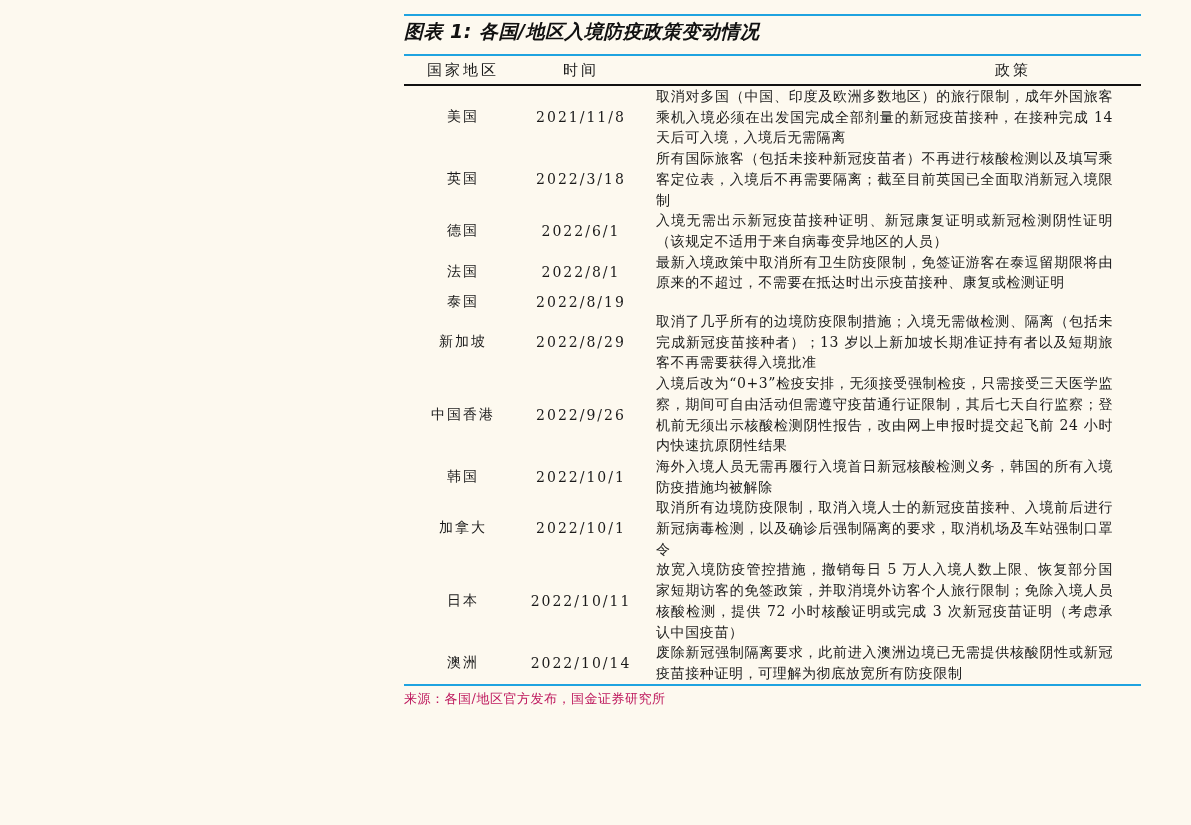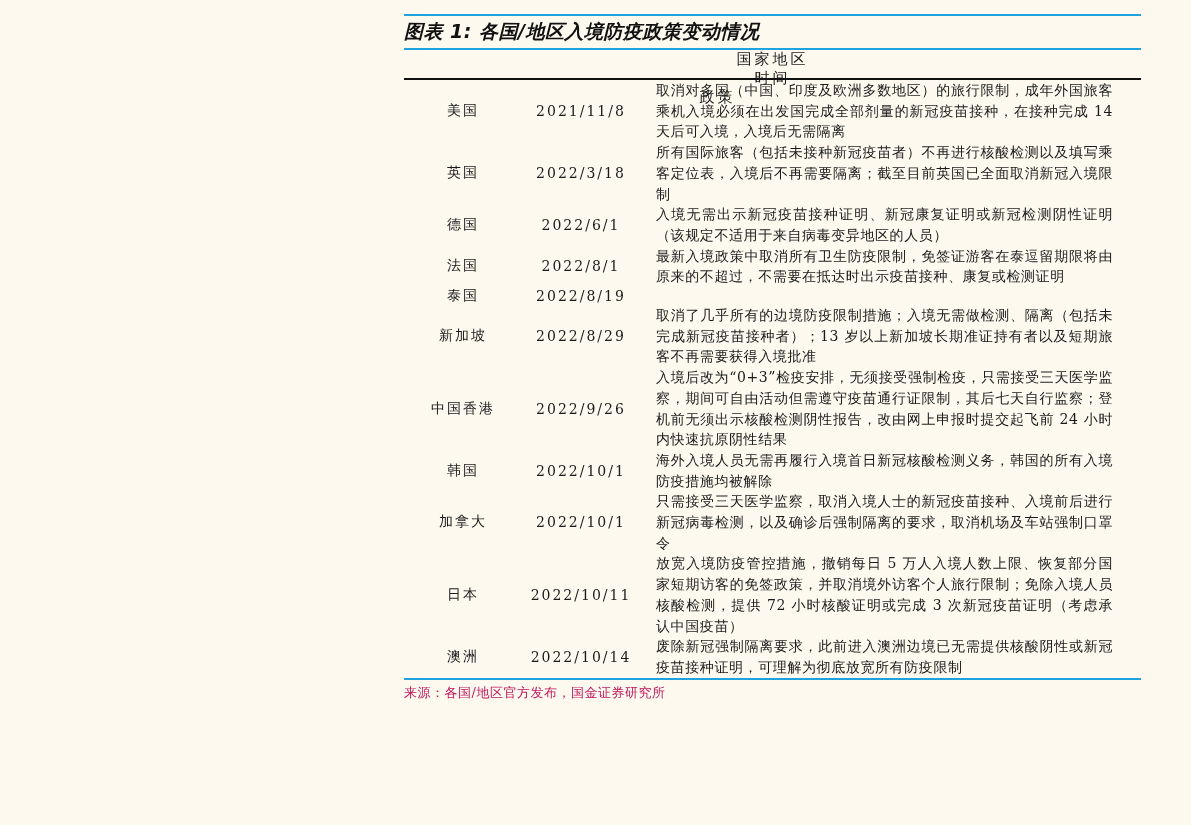--- a/index.html
+++ b/index.html
@@ -18,36 +18,35 @@
       left: 404px;
       top: 14px;
       width: 737px;
     }
     .blue-rule {
       height: 2px;
       background: #1fa3e0;
       width: 100%;
     }
     .fig-title {
-      height: 32px;
+      height: 38px;
       line-height: 30px;
       font-family: "DejaVu Sans", "Liberation Sans", sans-serif;
       font-size: 19px;
       font-weight: bold;
       font-style: italic;
       letter-spacing: 0.5px;
       color: #111;
     }
     .header-row {
       display: flex;
       height: 28px;
       align-items: center;
       font-size: 15px;
       letter-spacing: 3px;
-      flex-direction: column;
     }
     .black-rule {
       height: 2px;
       background: #111;
       width: 100%;
     }
     .col-country { width: 118px; text-align: center; flex: none; }
     .col-date { width: 118px; text-align: center; flex: none; }
     .col-policy { flex: 1; text-align: left; padding-left: 16px; }
     .header-row .col-policy { text-align: right; padding-left: 0; padding-right: 110px; }
@@ -123,21 +122,21 @@
       <div class="col-policy">入境后改为“0+3”检疫安排，无须接受强制检疫，只需接受三天医学监察，期间可自由活动但需遵守疫苗通行证限制，其后七天自行监察；登机前无须出示核酸检测阴性报告，改由网上申报时提交起飞前 24 小时内快速抗原阴性结果</div>
     </div>
     <div class="row">
       <div class="col-country">韩国</div>
       <div class="col-date">2022/10/1</div>
       <div class="col-policy">海外入境人员无需再履行入境首日新冠核酸检测义务，韩国的所有入境防疫措施均被解除</div>
     </div>
     <div class="row">
       <div class="col-country">加拿大</div>
       <div class="col-date">2022/10/1</div>
-      <div class="col-policy">只需接受三天医学监察，取消入境人士的新冠疫苗接种、入境前后进行新冠病毒检测，以及确诊后强制隔离的要求，取消机场及车站强制口罩令</div>
+      <div class="col-policy">取消所有边境防疫限制，取消入境人士的新冠疫苗接种、入境前后进行新冠病毒检测，以及确诊后强制隔离的要求，取消机场及车站强制口罩令</div>
     </div>
     <div class="row">
       <div class="col-country">日本</div>
       <div class="col-date">2022/10/11</div>
       <div class="col-policy">放宽入境防疫管控措施，撤销每日 5 万人入境人数上限、恢复部分国家短期访客的免签政策，并取消境外访客个人旅行限制；免除入境人员核酸检测，提供 72 小时核酸证明或完成 3 次新冠疫苗证明（考虑承认中国疫苗）</div>
     </div>
     <div class="row">
       <div class="col-country">澳洲</div>
       <div class="col-date">2022/10/14</div>
       <div class="col-policy">废除新冠强制隔离要求，此前进入澳洲边境已无需提供核酸阴性或新冠疫苗接种证明，可理解为彻底放宽所有防疫限制</div>

